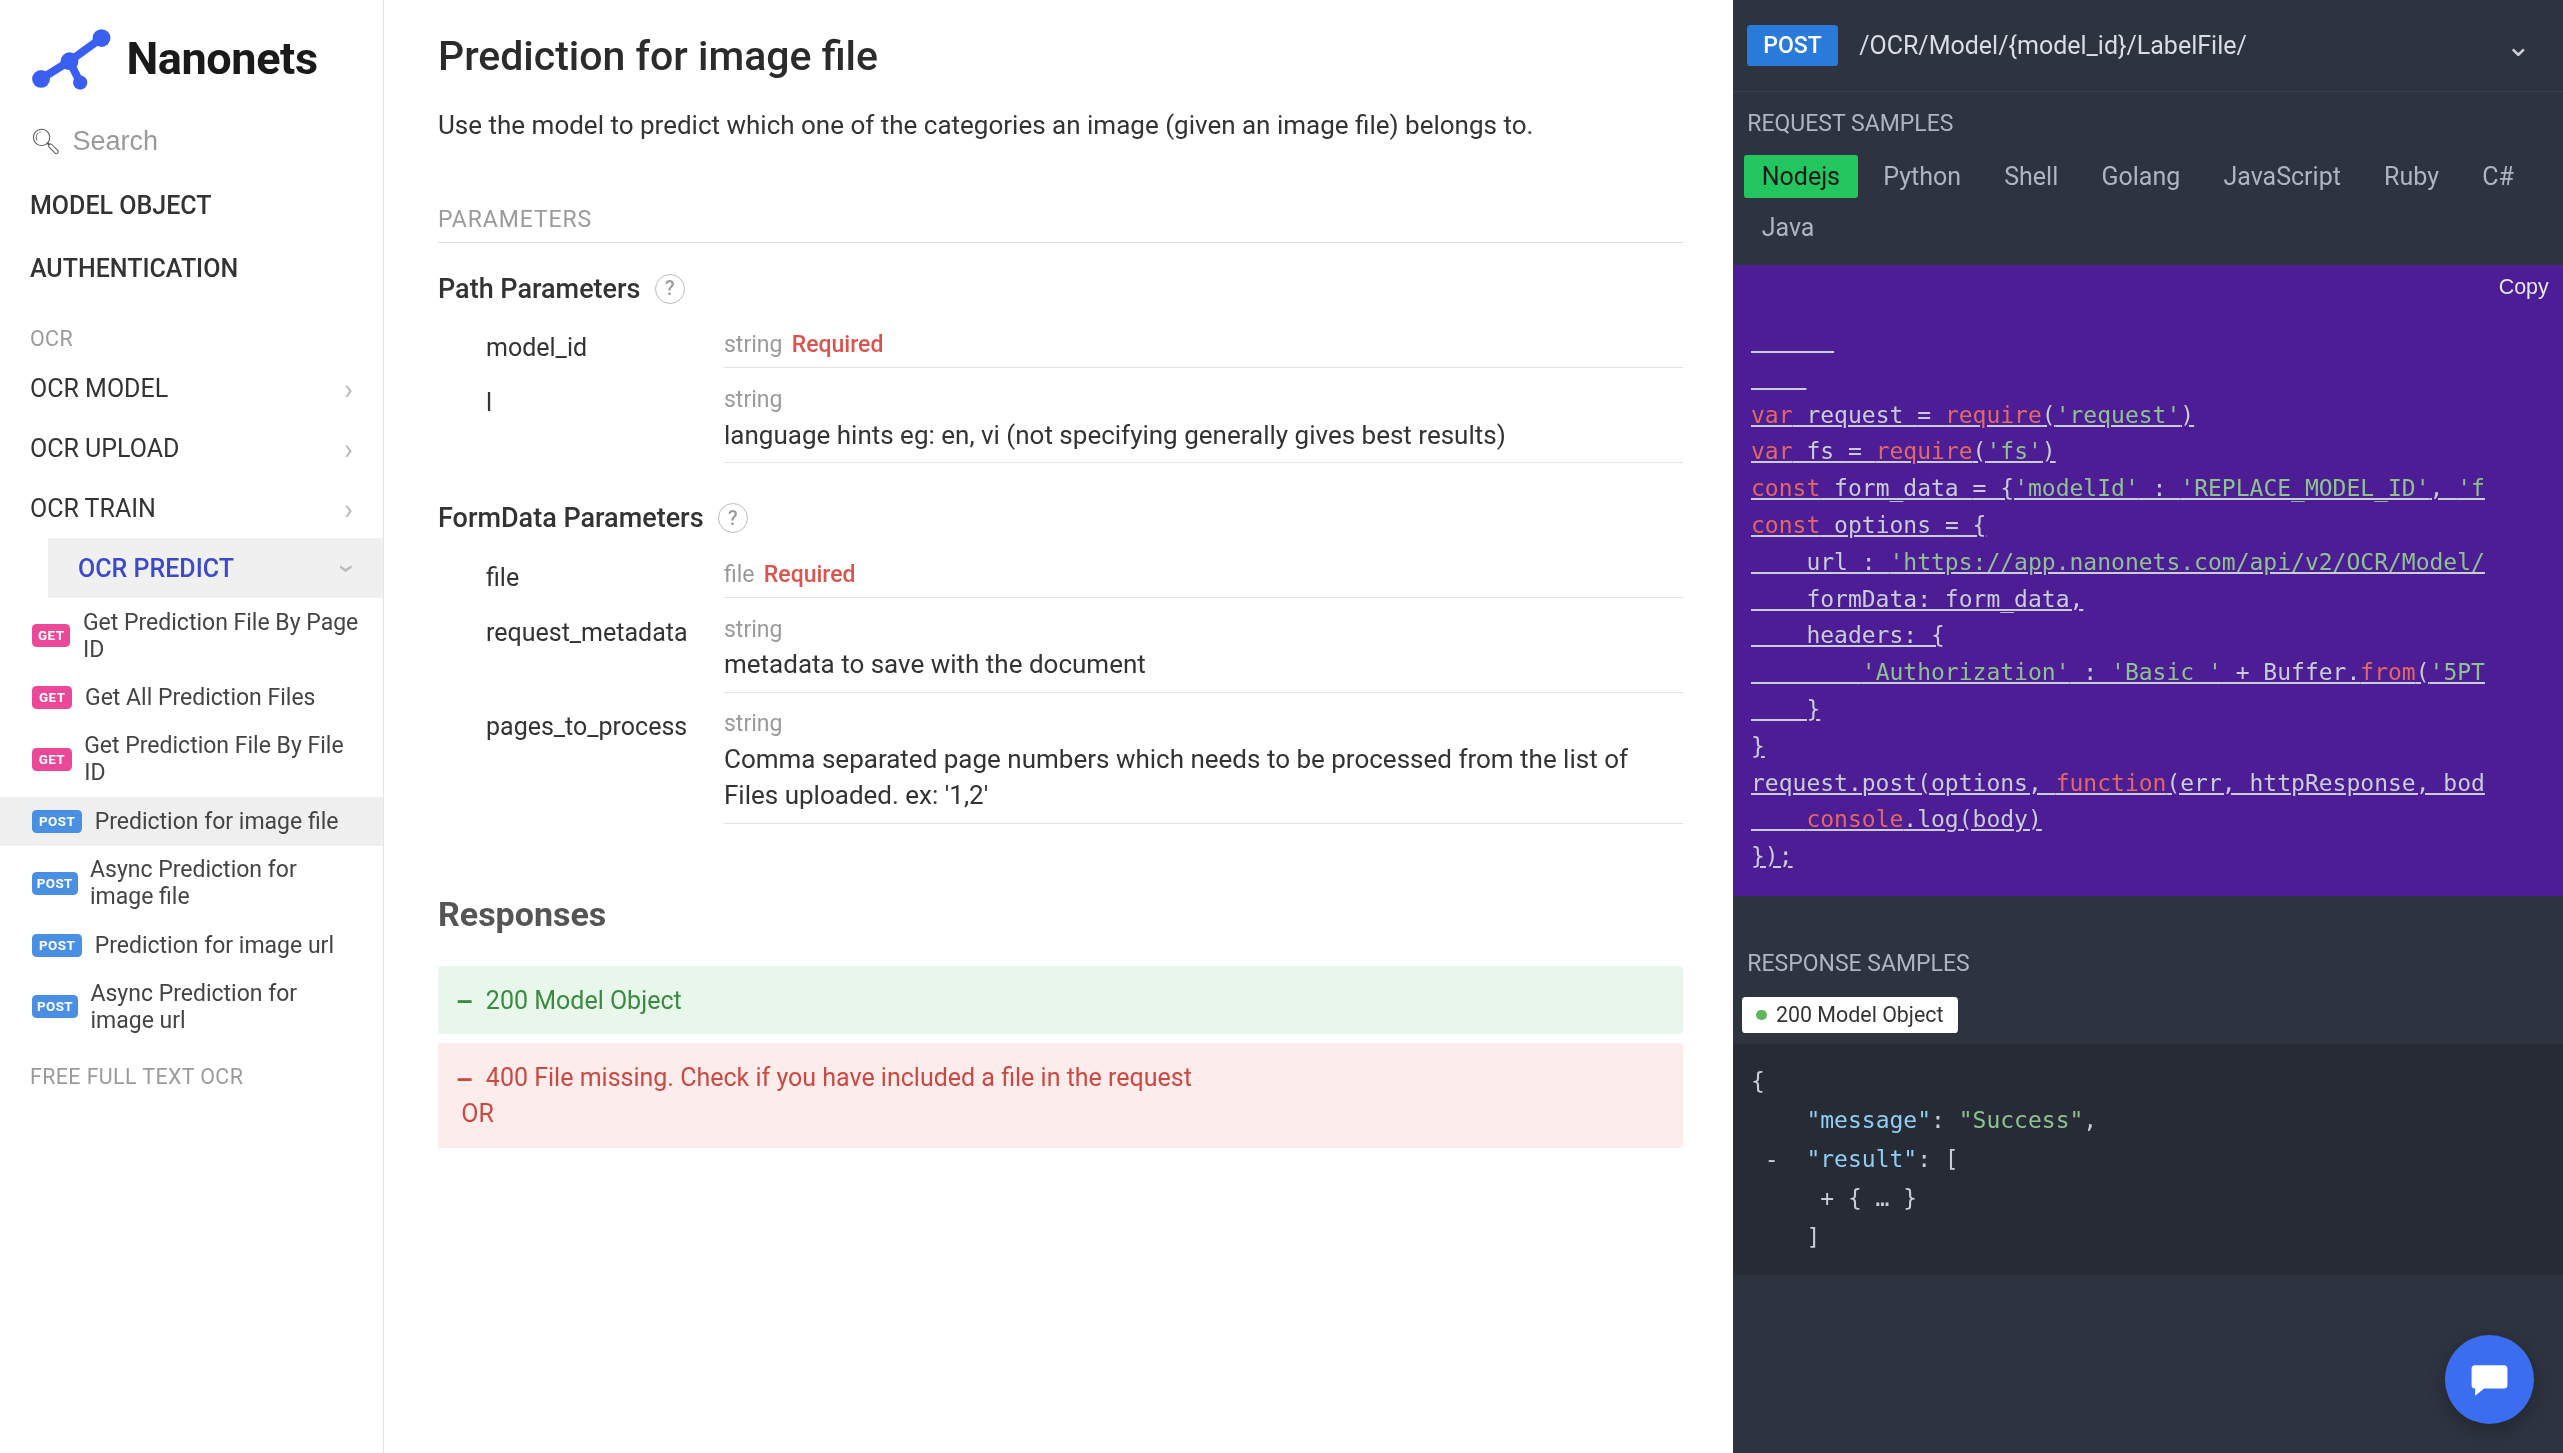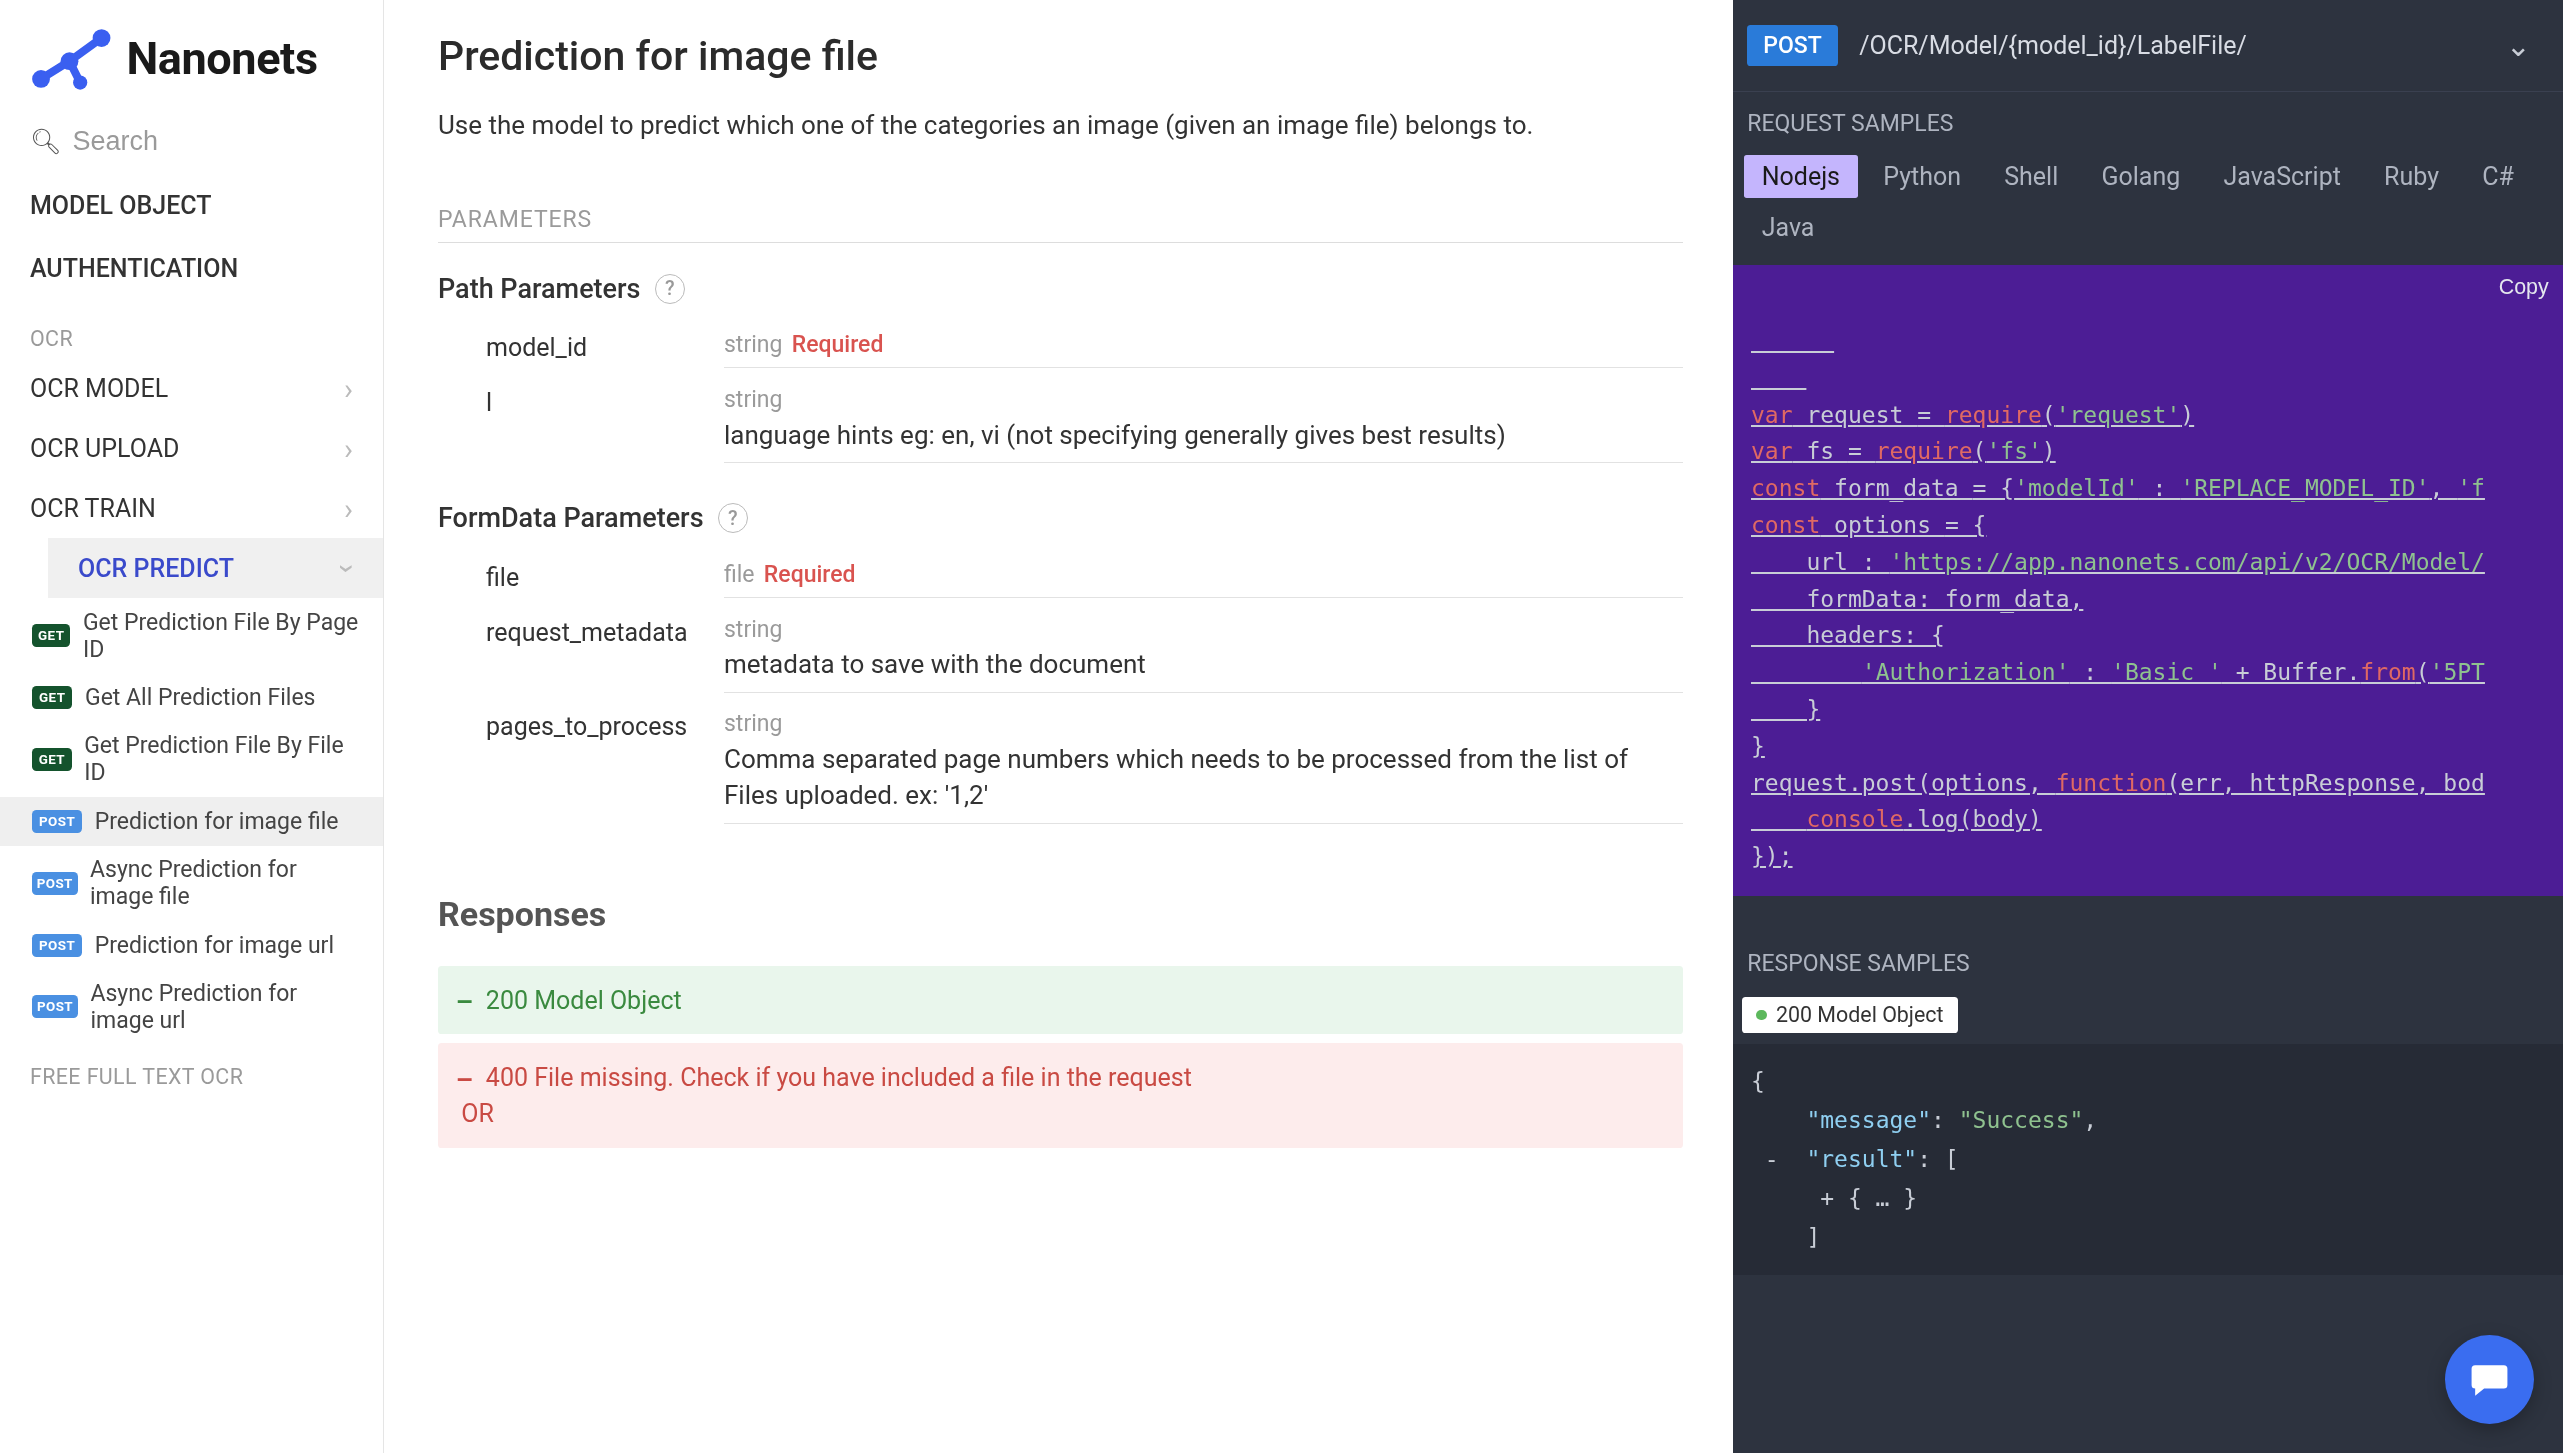--- a/index.html
+++ b/index.html
@@ -20,21 +20,21 @@
 .nav-top + .nav-top { margin-top:5.4px; }
 .nav-group-label { padding:19.7px 30px 7.1px 30px; font-size:21.4px; color:#9a9a9a; letter-spacing:0.4px; }
 .nav-item { display:flex; align-items:center; justify-content:space-between; padding:12.5px 30px; font-size:25px; color:#333; cursor:pointer; }
 .nav-item.active { background:#f0f0f0; color:#3a4acb; font-weight:500;margin-left:48px; }
 .chev::after { content:"›"; color:#bbb; font-size:30px; }
 .chev-down::after { content:"›"; display:inline-block; transform:rotate(90deg); color:#bbb; font-size:30px; }
 .sub-list { }
 .sub-item { display:flex; align-items:center; gap:12.5px; padding:10.7px 21.4px 10.7px 32px; font-size:23px; color:#444; cursor:pointer; }
 .sub-item.selected { background:#efefef; }
 .meth { display:inline-flex; align-items:center; justify-content:center; height:23px; padding:1.8px 7.1px; border-radius:4.5px; font-size:13.4px; font-weight:700; color:#fff; letter-spacing:0.4px; min-width:34px; }
-.meth-get { background:#14532d; }
+.meth-get { background:#ec4899; }
 .meth-post { background:#4a90e2; }
 
 
 .main { flex:1; padding:32px 50px 0 54px; overflow-y:auto; background:#fff; }
 .h1 { font-size:41px; font-weight:500; color:#2b2b2b; margin-bottom:27px; }
 .desc { font-size:26px; color:#333; margin-bottom:61px; line-height:1.45; }
 .section-label { font-size:23px; letter-spacing:0.9px; color:#9a9a9a; border-bottom:0.9px solid #ddd; padding-bottom:9px; margin-bottom:30px; }
 .param-group-title { font-size:27px; font-weight:500; color:#333; margin:16px 0 16px 0; display:flex; align-items:center; gap:14.3px; }
 .help-circ { width:30px; height:30px; border:1.3px solid #bbb; border-radius:50%; display:inline-flex; align-items:center; justify-content:center; font-size:19.7px; color:#999; }
 .param-table { width:100%; }
@@ -54,21 +54,21 @@
 
 
 .right { width:830px; background:#2d333f; color:#c8cdd6; overflow-y:auto; flex-shrink:0; padding-bottom:36px; position:relative; }
 .endpoint-bar { display:flex; align-items:center; gap:21.4px; padding:25px 32px 25px 14.3px; border-bottom:0.9px solid #3a4050; }
 .http-badge { background:#2a7bd9; color:#fff; padding:7.1px 16px; border-radius:3.6px; font-size:23px; font-weight:500; }
 .ep-path { flex:1; font-size:25px; color:#d8dce4; }
 .ep-chev::after { content:"⌄"; font-size:30px; color:#c8cdd6; }
 .panel-section-label { font-size:23px; color:#aeb4c0; padding:18px 14.3px 9px 14.3px; }
 .tabs-row { display:flex; flex-wrap:wrap; gap:0; padding:5.4px 7.1px; }
 .tab { padding:7.1px 18px; font-size:25px; color:#aeb4c0; cursor:pointer; margin:3.6px 3.6px; border-radius:2.7px; }
-.tab.active { background:#c4b5fd; color:#1a1a1a; }
+.tab.active { background:#22c55e; color:#1a1a1a; }
 .code-wrap { position:relative; background:#4c1d95; margin:7.1px 0 0 0; padding:21.4px 0 21.4px 18px; font-family:"SFMono-Regular",Consolas,monospace; font-size:23px; line-height:1.6; white-space:pre; overflow-x:hidden;text-decoration:underline; }
 .copy-link { position:absolute; right:14.3px; top:5.4px; color:#e4e7ee; font-size:21.4px; font-family:-apple-system,sans-serif; cursor:pointer; }
 .c-kw { color:#e06963; }
 .c-fn { color:#e06963; }
 .c-str { color:#8fc28f; }
 .c-punc { color:#c8cdd6; }
 .resp-chip { display:inline-flex; align-items:center; gap:9px; background:#fff; color:#333; padding:5.4px 14.3px; border-radius:3.6px; font-size:21.4px; margin:10.7px 0 10.7px 9px; }
 .dot-g { width:10.7px; height:10.7px; border-radius:50%; background:#5cb85c; display:inline-block; }
 .json-block { background:#262b36; padding:18px 0 18px 18px; font-family:"SFMono-Regular",Consolas,monospace; font-size:23px; line-height:1.7; white-space:pre; }
 .j-key { color:#8fcff1; }

